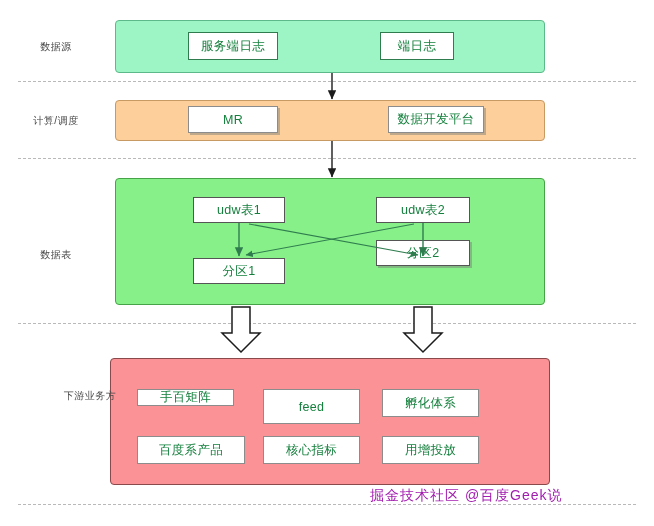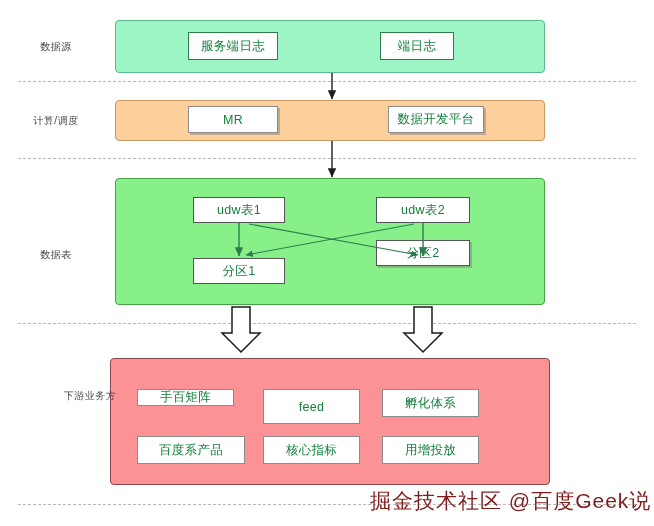--- a/index.html
+++ b/index.html
@@ -66,22 +66,22 @@
   
   #wires {
     position: absolute;
     left: 0; top: 0;
     width: 654px; height: 526px;
     pointer-events: none;
   }
   
   .watermark {
     position: absolute;
-    font-size: 21px;
-    color: #7f1d1d;
+    font-size: 14px;
+    color: #a21caf;
     white-space: nowrap;
     letter-spacing: 1px;
   }
 </style>
 </head>
 <body>
 
 <div id="stage">
 
   <div class="band band-source" style="left:115px; top:20px;  width:430px; height:53px;"></div>

